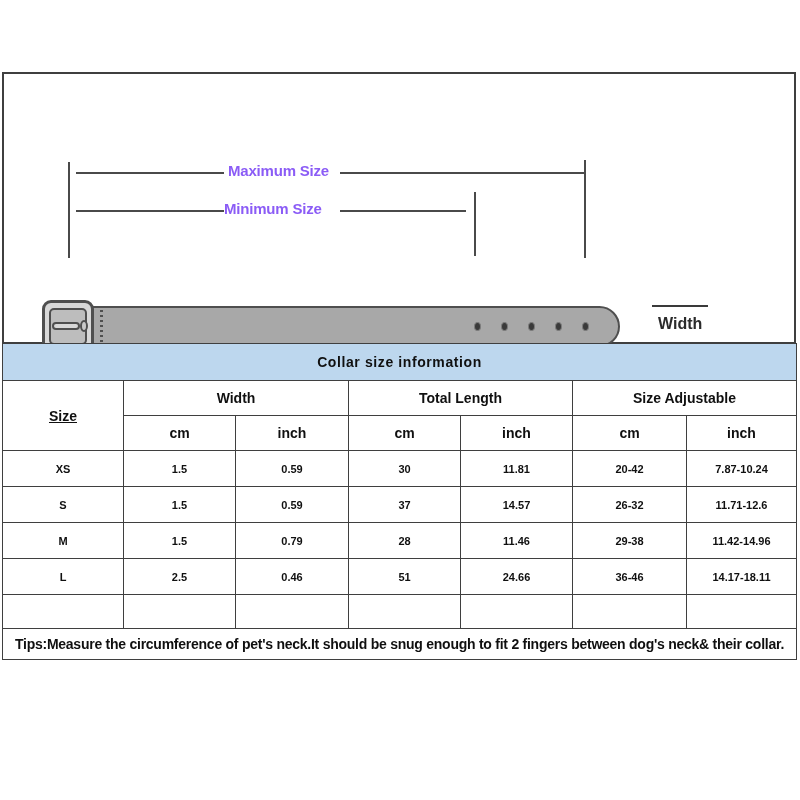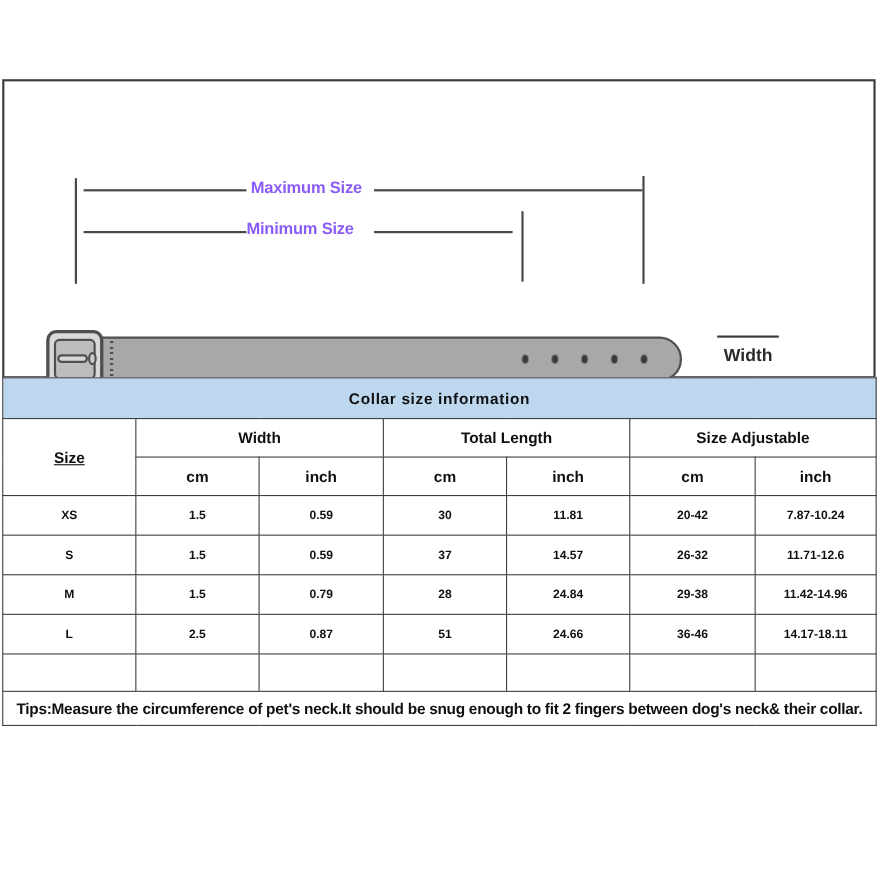--- a/index.html
+++ b/index.html
@@ -311,28 +311,28 @@
         <td>37</td>
         <td>14.57</td>
         <td>26-32</td>
         <td>11.71-12.6</td>
       </tr>
       <tr class="data-row">
         <td>M</td>
         <td>1.5</td>
         <td>0.79</td>
         <td>28</td>
-        <td>24.84</td>
+        <td>11.46</td>
         <td>29-38</td>
         <td>11.42-14.96</td>
       </tr>
       <tr class="data-row">
         <td>L</td>
         <td>2.5</td>
-        <td>0.87</td>
+        <td>0.46</td>
         <td>51</td>
         <td>24.66</td>
         <td>36-46</td>
         <td>14.17-18.11</td>
       </tr>
       <tr class="empty-row">
         <td></td>
         <td></td>
         <td></td>
         <td></td>

